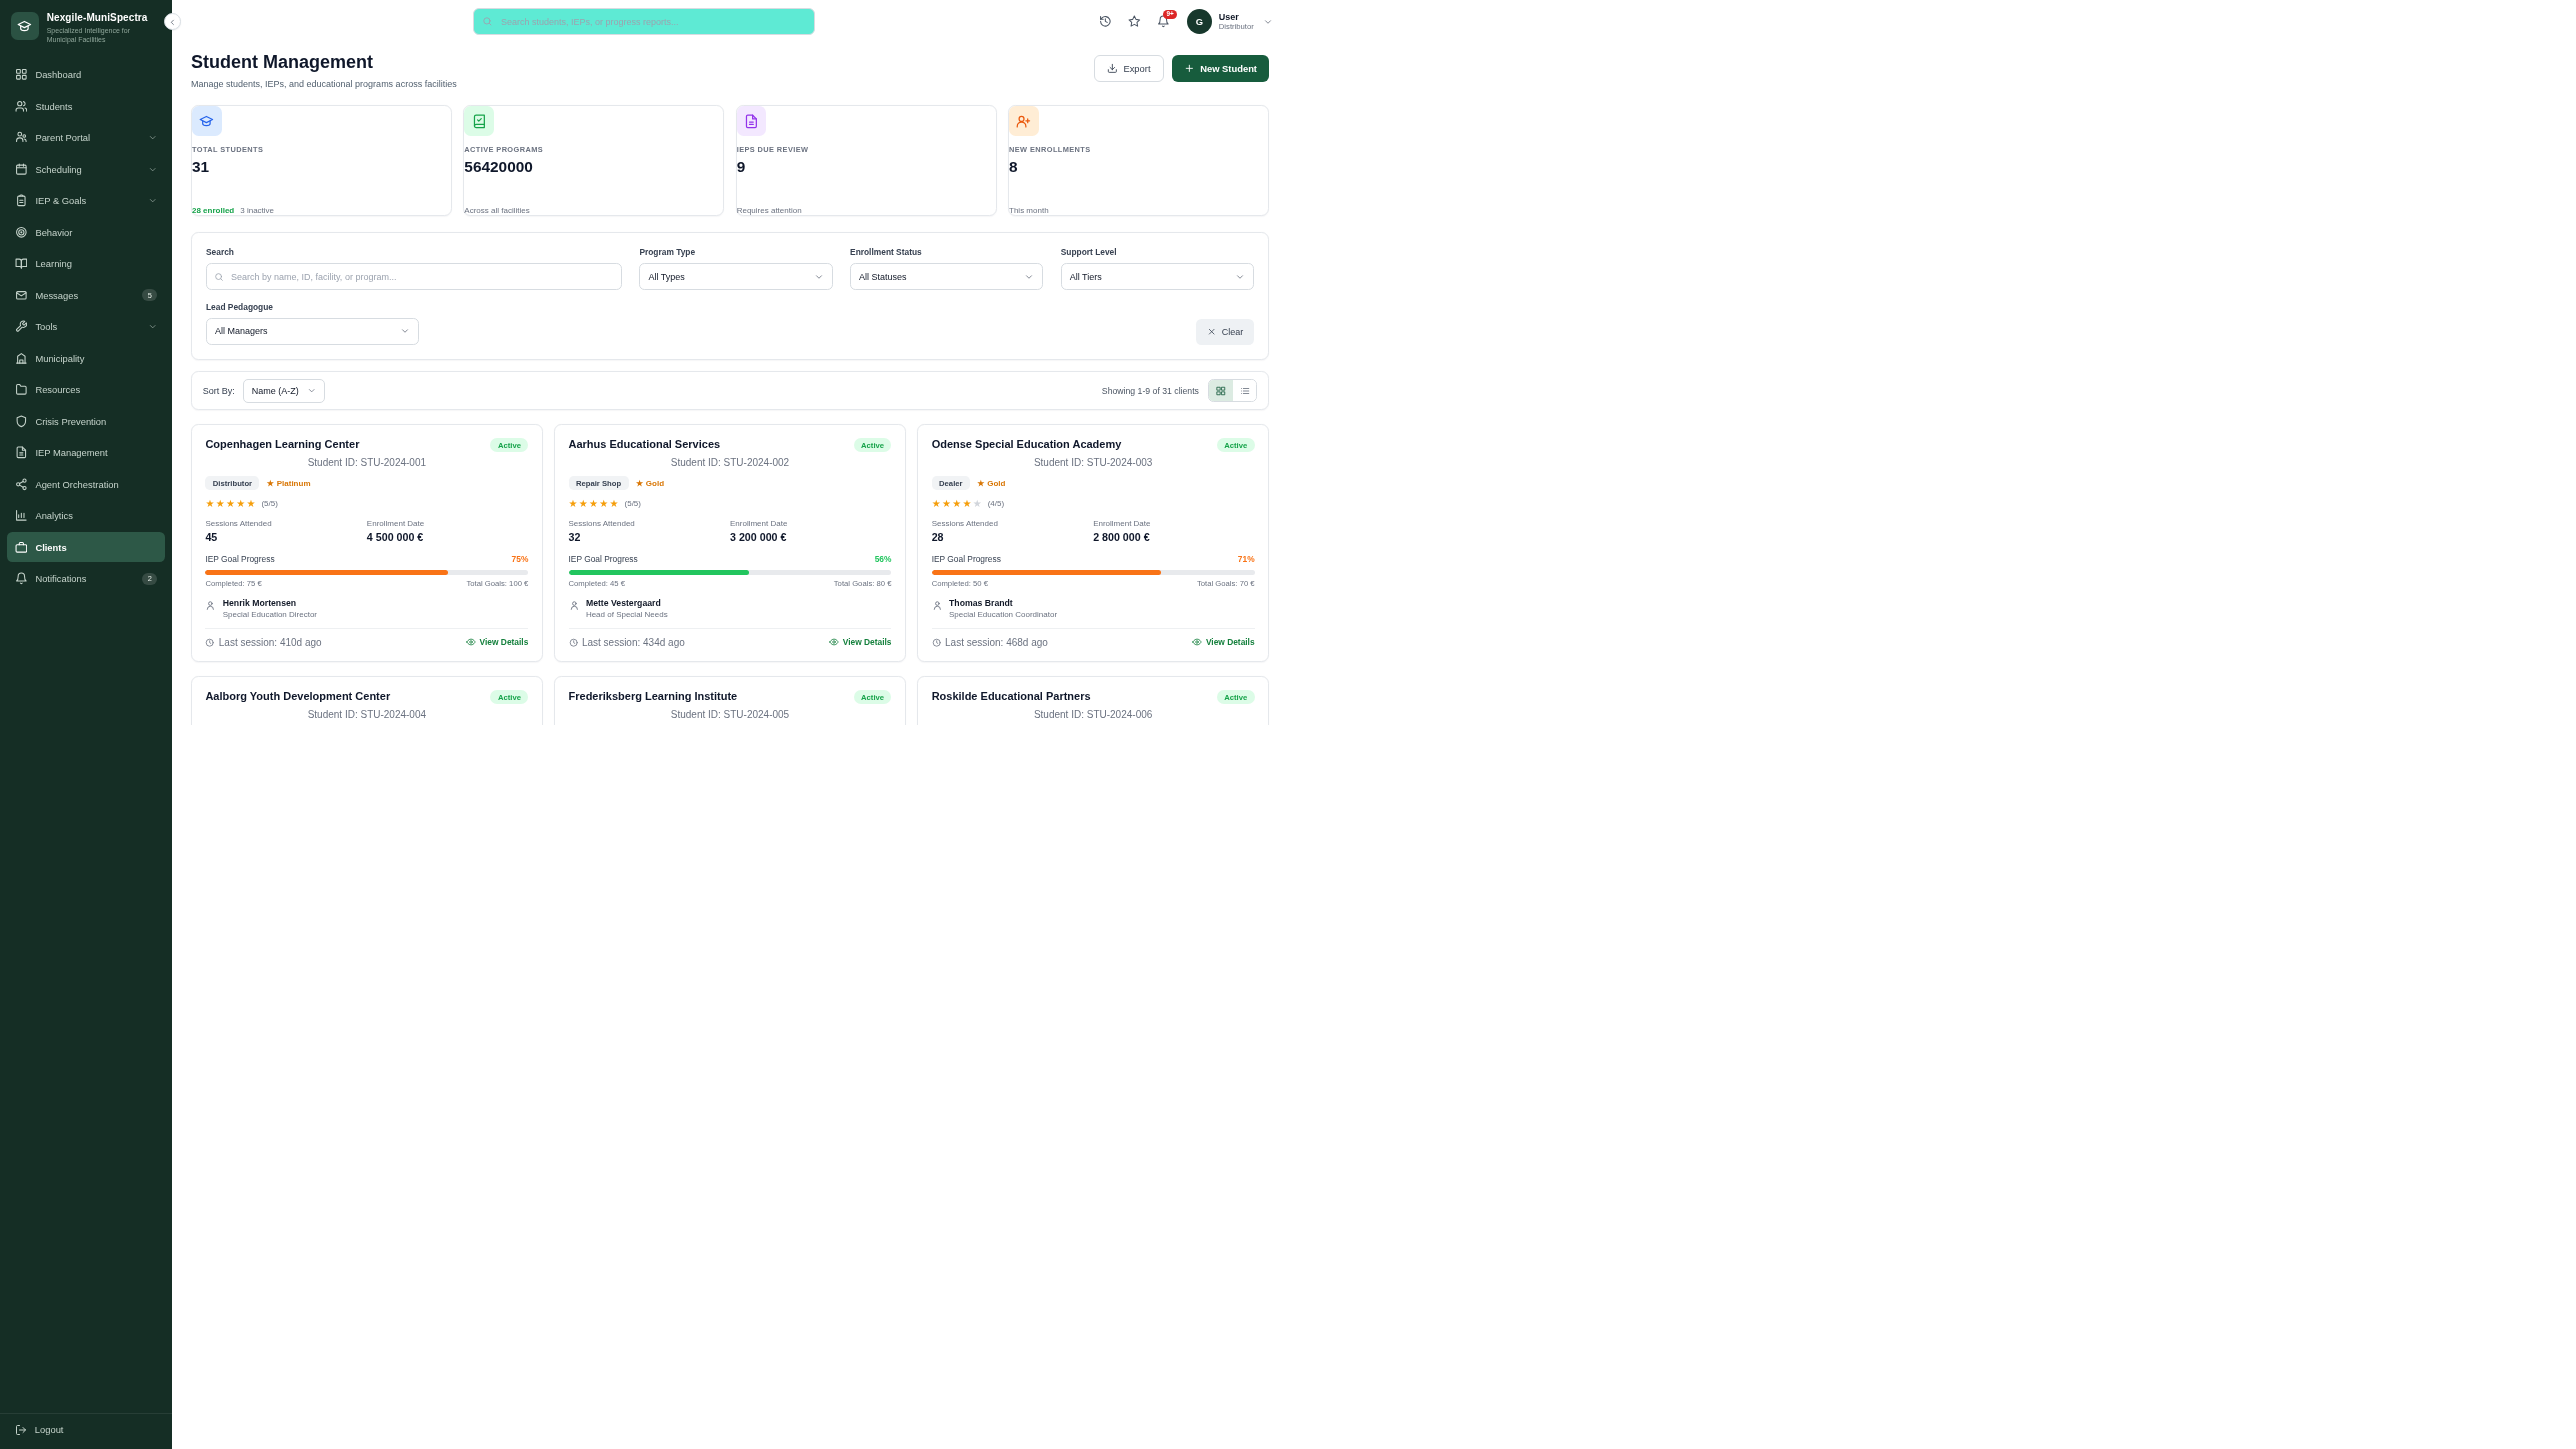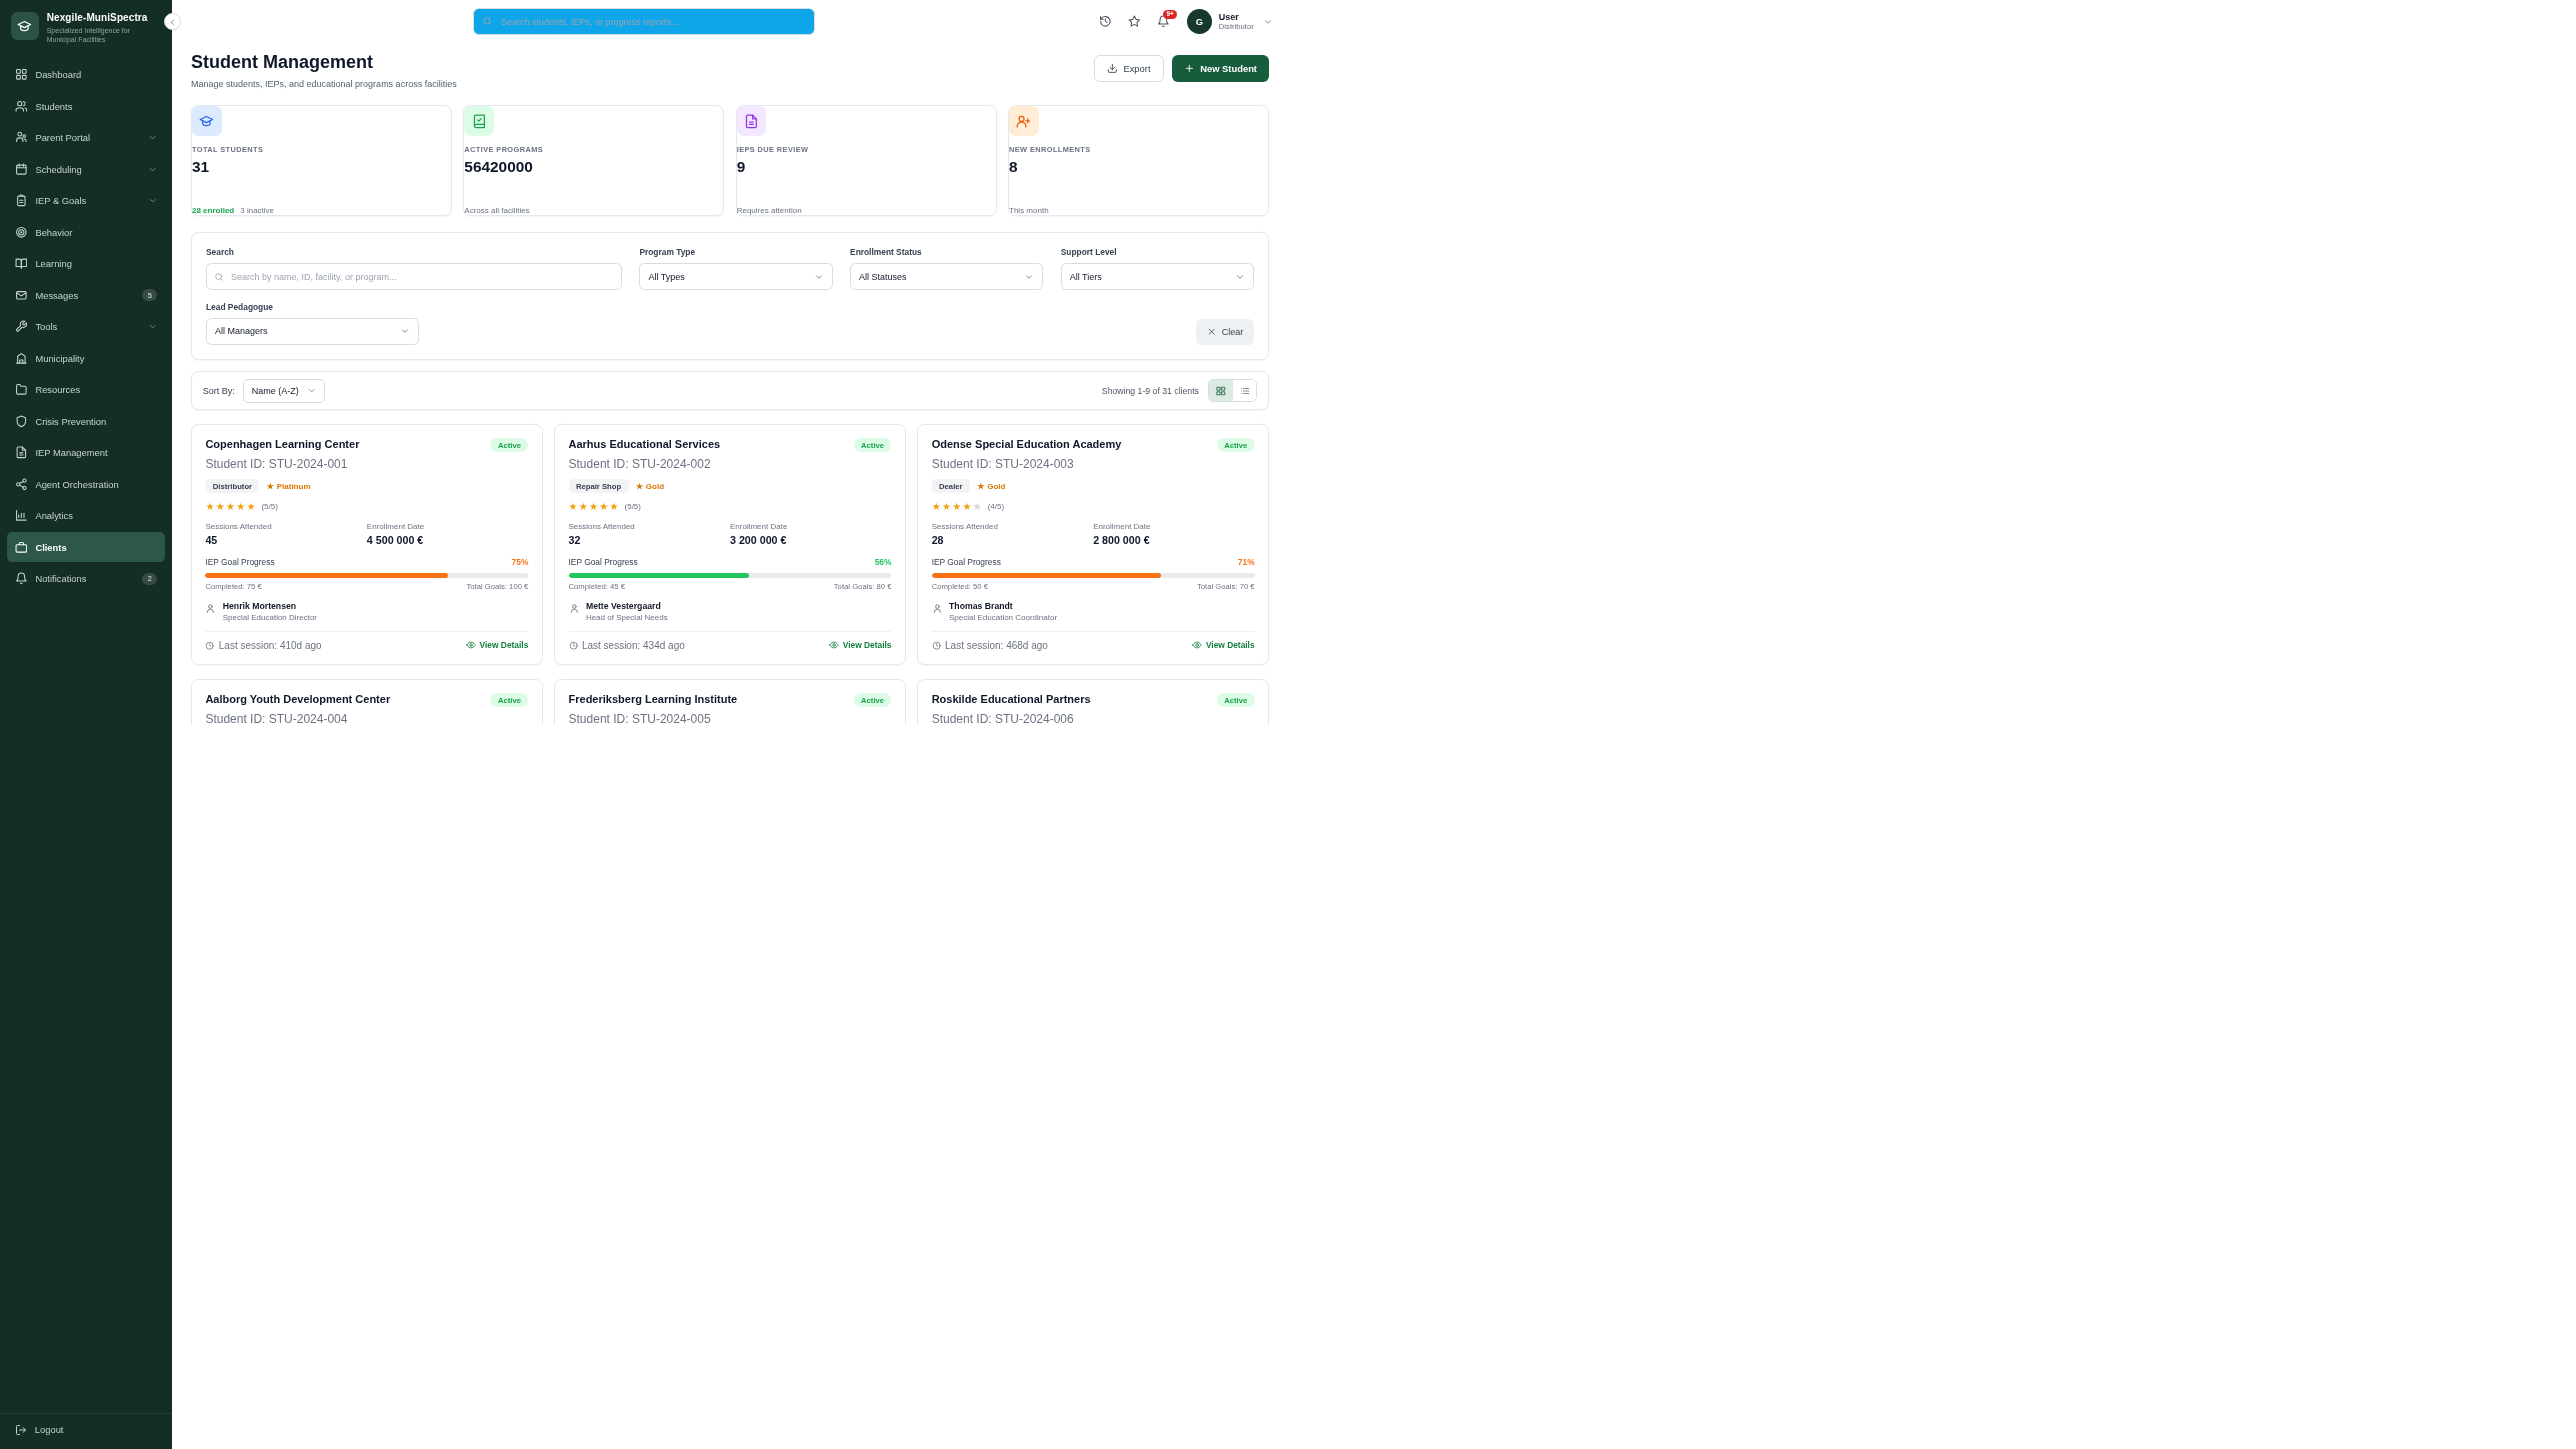--- a/index.html
+++ b/index.html
@@ -24,21 +24,21 @@
   .s-chevron { width:9.4px; height:9.4px; opacity:.7; }
   .s-logout { margin-top:auto; border-top:0.7px solid rgba(255,255,255,.08); padding:10px 14.8px 13.4px; display:flex; align-items:center; gap:8px; font-size:9.4px; cursor:pointer; }
   .s-logout svg { width:12px; height:12px; }
   .collapse-btn { position:fixed; left:164px; top:13.4px; width:17px; height:17px; border-radius:50%; background:#fff; border:0.7px solid #d8dee3; color:#4b5563; display:flex; align-items:center; justify-content:center; z-index:20; cursor:pointer; box-shadow:0 0.7px 1.3px rgba(16,24,40,.08); }
   .collapse-btn svg { width:8.7px; height:8.7px; }
 
   
   .main { margin-left:172px; height:725px; overflow:hidden; background:#fff; }
   .topbar { height:43px; display:flex; align-items:center; position:relative; padding-right:14.8px; }
   .tb-search { position:absolute; left:301px; width:342px; height:27px; }
-  .tb-search input { width:100%; height:100%; border:0.7px solid #d7dce1; border-radius:6px; padding:0 9.4px 0 27px; font-size:9px; color:#111827; background:#0ea5e9; outline:none; font-family:inherit; }
+  .tb-search input { width:100%; height:100%; border:0.7px solid #d7dce1; border-radius:6px; padding:0 9.4px 0 27px; font-size:9px; color:#111827; background:#5eead4; outline:none; font-family:inherit; }
   .tb-search input::placeholder { color:#9ca3af; }
   .tb-search .search-ic { position:absolute; left:8.7px; top:8px; width:10.7px; height:10.7px; color:#9ca3af; }
   .tb-actions { margin-left:auto; display:flex; align-items:center; gap:5.4px; }
   .icon-btn { width:24px; height:24px; display:flex; align-items:center; justify-content:center; color:#4b5563; position:relative; border-radius:5.4px; cursor:pointer; }
   .icon-btn svg { width:12.7px; height:12.7px; }
   .bell-badge { position:absolute; top:0.7px; right:-1.3px; background:#dc2626; color:#fff; font-size:6.4px; font-weight:bold; padding:1.3px 3.4px; border-radius:6px; line-height:1; }
   .tb-user { display:flex; align-items:center; gap:6.7px; margin-left:5.4px; cursor:pointer; }
   .avatar { width:25.5px; height:25.5px; border-radius:50%; background:#17382c; color:#fff; font-weight:bold; font-size:9.4px; display:flex; align-items:center; justify-content:center; }
   .user-name { font-size:9px; font-weight:bold; color:#111827; }
   .user-role { font-size:7.7px; color:#6b7280; margin-top:0.7px; }
@@ -95,21 +95,21 @@
   .vt-btn { width:23.5px; height:21.5px; display:flex; align-items:center; justify-content:center; color:#6b7280; background:#fff; cursor:pointer; }
   .vt-btn.active { background:#dcebe2; color:#175c3d; }
   .vt-btn svg { width:10px; height:10px; }
 
   
   .grid-cards { display:grid; grid-template-columns:repeat(3,1fr); gap:13.4px 11.4px; }
   .client-card { border:0.7px solid #e5e8ec; border-radius:7.4px; padding:13.4px; background:#fff; box-shadow:0 0.7px 1.3px rgba(16,24,40,.04); }
   .cc-head { display:flex; align-items:flex-start; justify-content:space-between; gap:6.7px; }
   .cc-title { font-size:11px; font-weight:bold; color:#0f172a; }
   .badge-active { background:#dcfce7; color:#16a34a; font-size:7.7px; font-weight:bold; padding:2.7px 7.4px; border-radius:670px; white-space:nowrap; }
-  .cc-id { font-size:12px; color:#6b7280; margin-top:4.7px; }
+  .cc-id { font-size:10px; color:#6b7280; margin-top:4.7px;text-align:center; }
   .cc-tags { display:flex; align-items:center; gap:7.4px; margin-top:8px; }
   .pill { background:#f1f3f5; color:#374151; font-size:7.7px; font-weight:bold; padding:2.7px 7.4px; border-radius:4.7px; }
   .pill.sliver-a { width:60px; height:14.8px; }
   .pill.sliver-b { width:39px; height:14.8px; }
   .pill-star { color:#d97706; font-size:8px; font-weight:bold; display:inline-flex; align-items:center; gap:2.7px; }
   .cc-stars { display:flex; align-items:center; gap:4.7px; margin-top:8px; font-size:10px; }
   .stars-on { color:#f59e0b; letter-spacing:1.3px; }
   .stars-off { color:#d1d5db; letter-spacing:1.3px; }
   .rating-text { font-size:8px; color:#6b7280; }
   .cc-stats { display:grid; grid-template-columns:1fr 1fr; margin-top:10px; }

